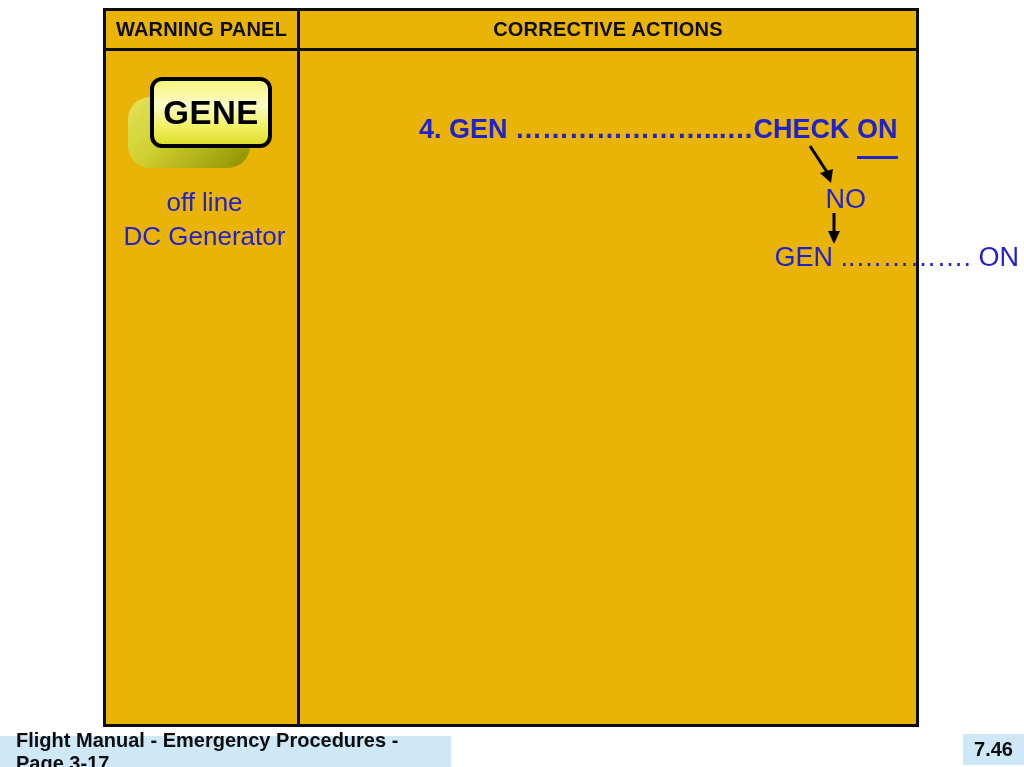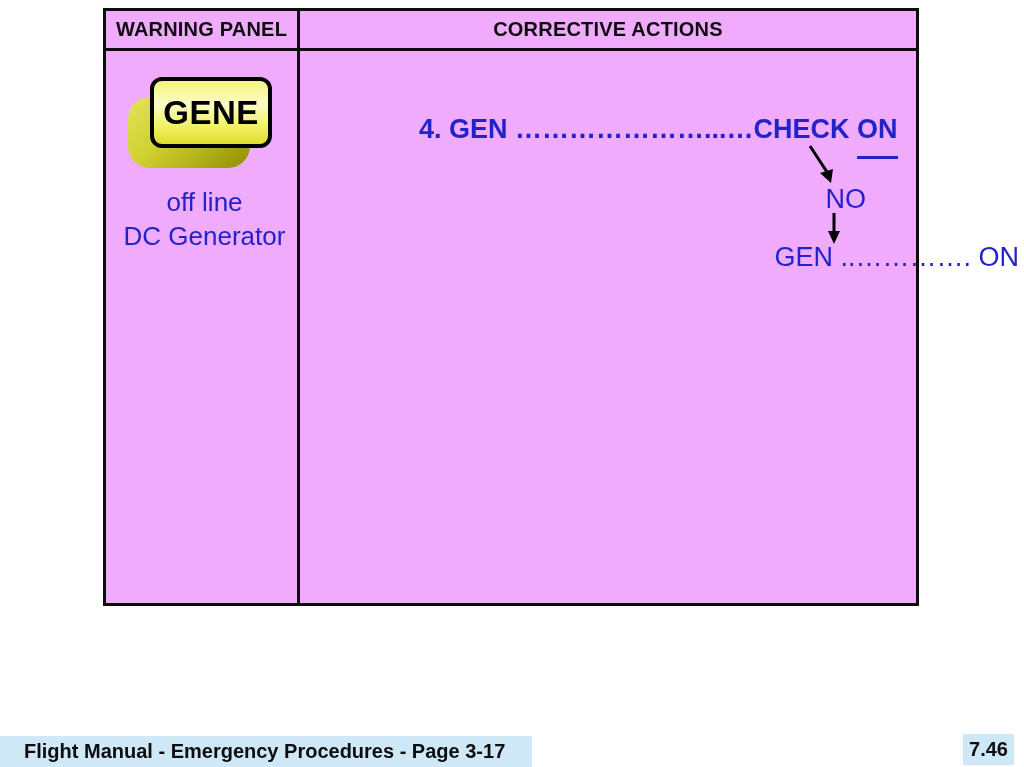--- a/index.html
+++ b/index.html
@@ -10,23 +10,23 @@
     height: 767px;
     background: #ffffff;
     overflow: hidden;
     font-family: "Liberation Sans", "DejaVu Sans", sans-serif;
   }
 
   
   .proc-table {
     position: absolute;
     left: 103px; top: 8px;
-    width: 816px; height: 598px;
+    width: 816px; height: 719px;
     border: 3px solid #0d0d0d;
-    background: #f0abfc;
+    background: #eab308;
   }
   .header-sep {
     position: absolute;
     left: 0; top: 37px;
     width: 100%; height: 3px;
     background: #0d0d0d;
   }
   .col-divider {
     position: absolute;
     left: 191px; top: 0;
@@ -100,32 +100,32 @@
   .gen-on { left: 641px; top: 231px; width: 272px; }
 
   .arrow-svg { position: absolute; }
   .arrow1 { left: 697px; top: 132px; }
   .arrow2 { left: 716px; top: 200px; }
 
   
   .footer-left {
     position: absolute;
     left: 0; top: 736px;
-    width: 532px; height: 31px;
+    width: 451px; height: 31px;
     background: #cfe8f8;
     display: flex; align-items: center;
-    padding-left: 24px;
+    padding-left: 16px;
     font-weight: bold;
     font-size: 20px;
     color: #0d0d0d;
   }
   .footer-right {
     position: absolute;
     left: 963px; top: 734px;
-    width: 51px; height: 31px;
+    width: 61px; height: 31px;
     background: #cfe8f8;
     display: flex; align-items: center; justify-content: center;
     font-weight: bold;
     font-size: 20px;
     color: #0d0d0d;
   }
 </style>
 </head>
 <body>
 

